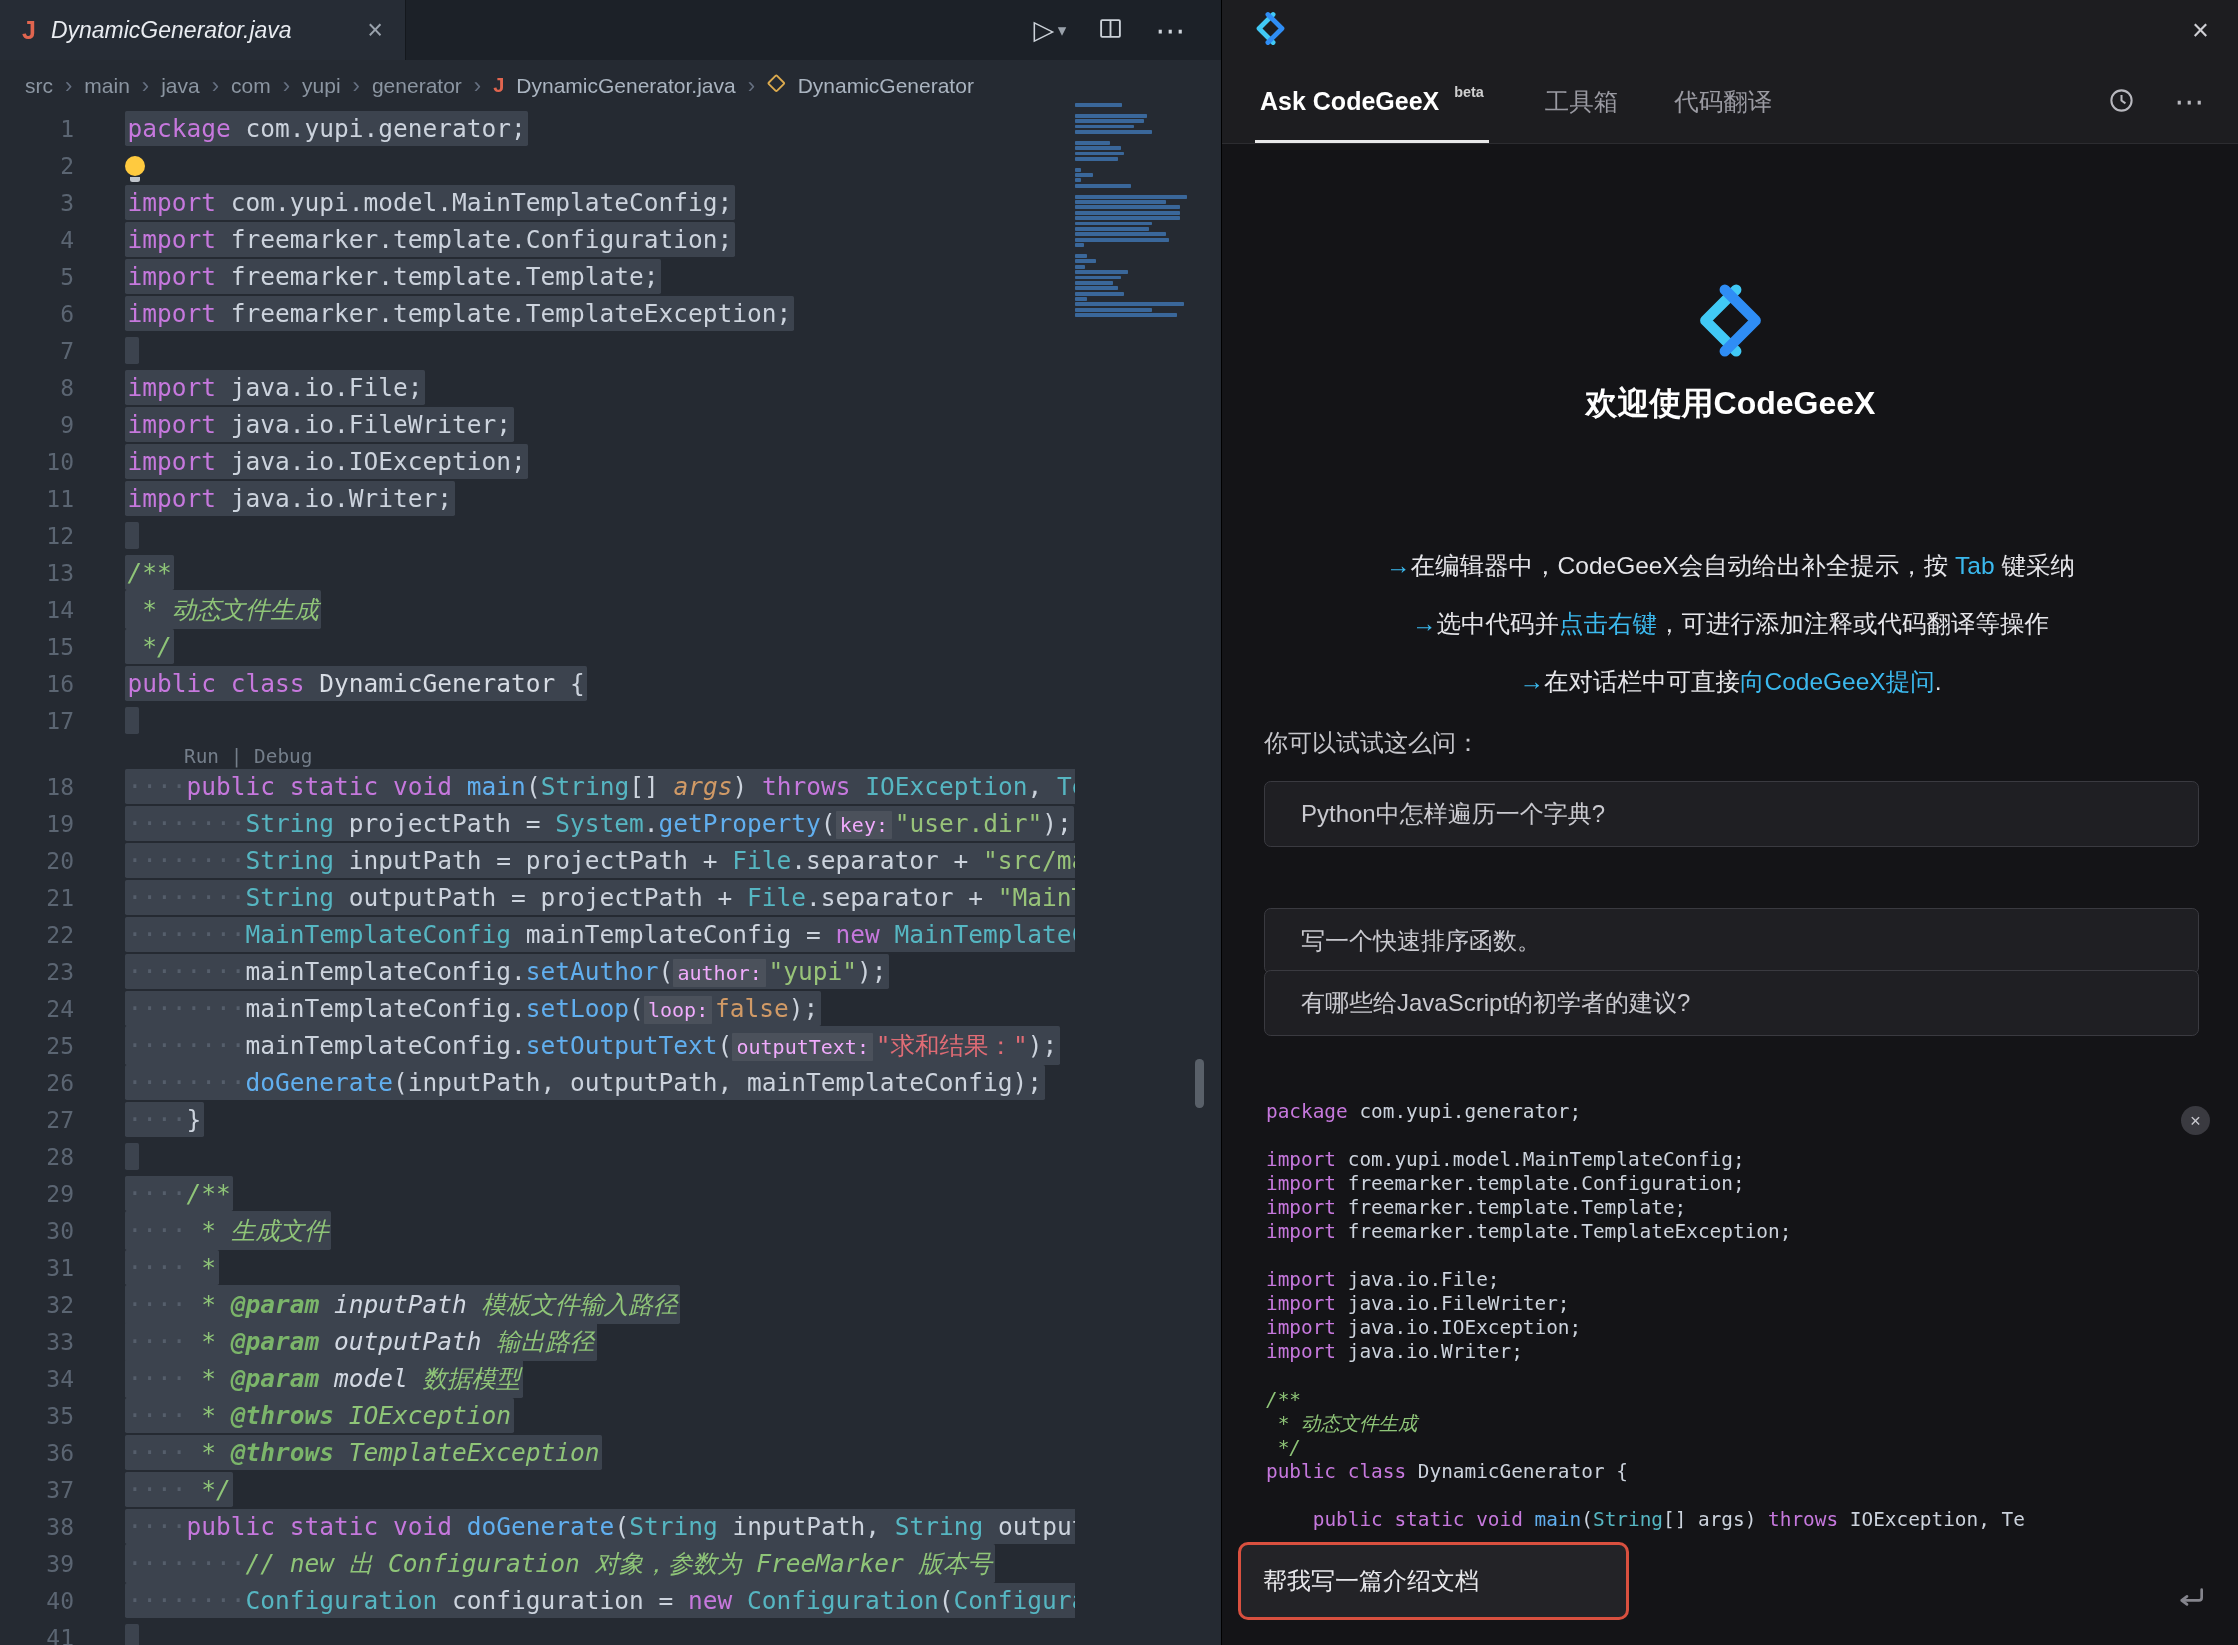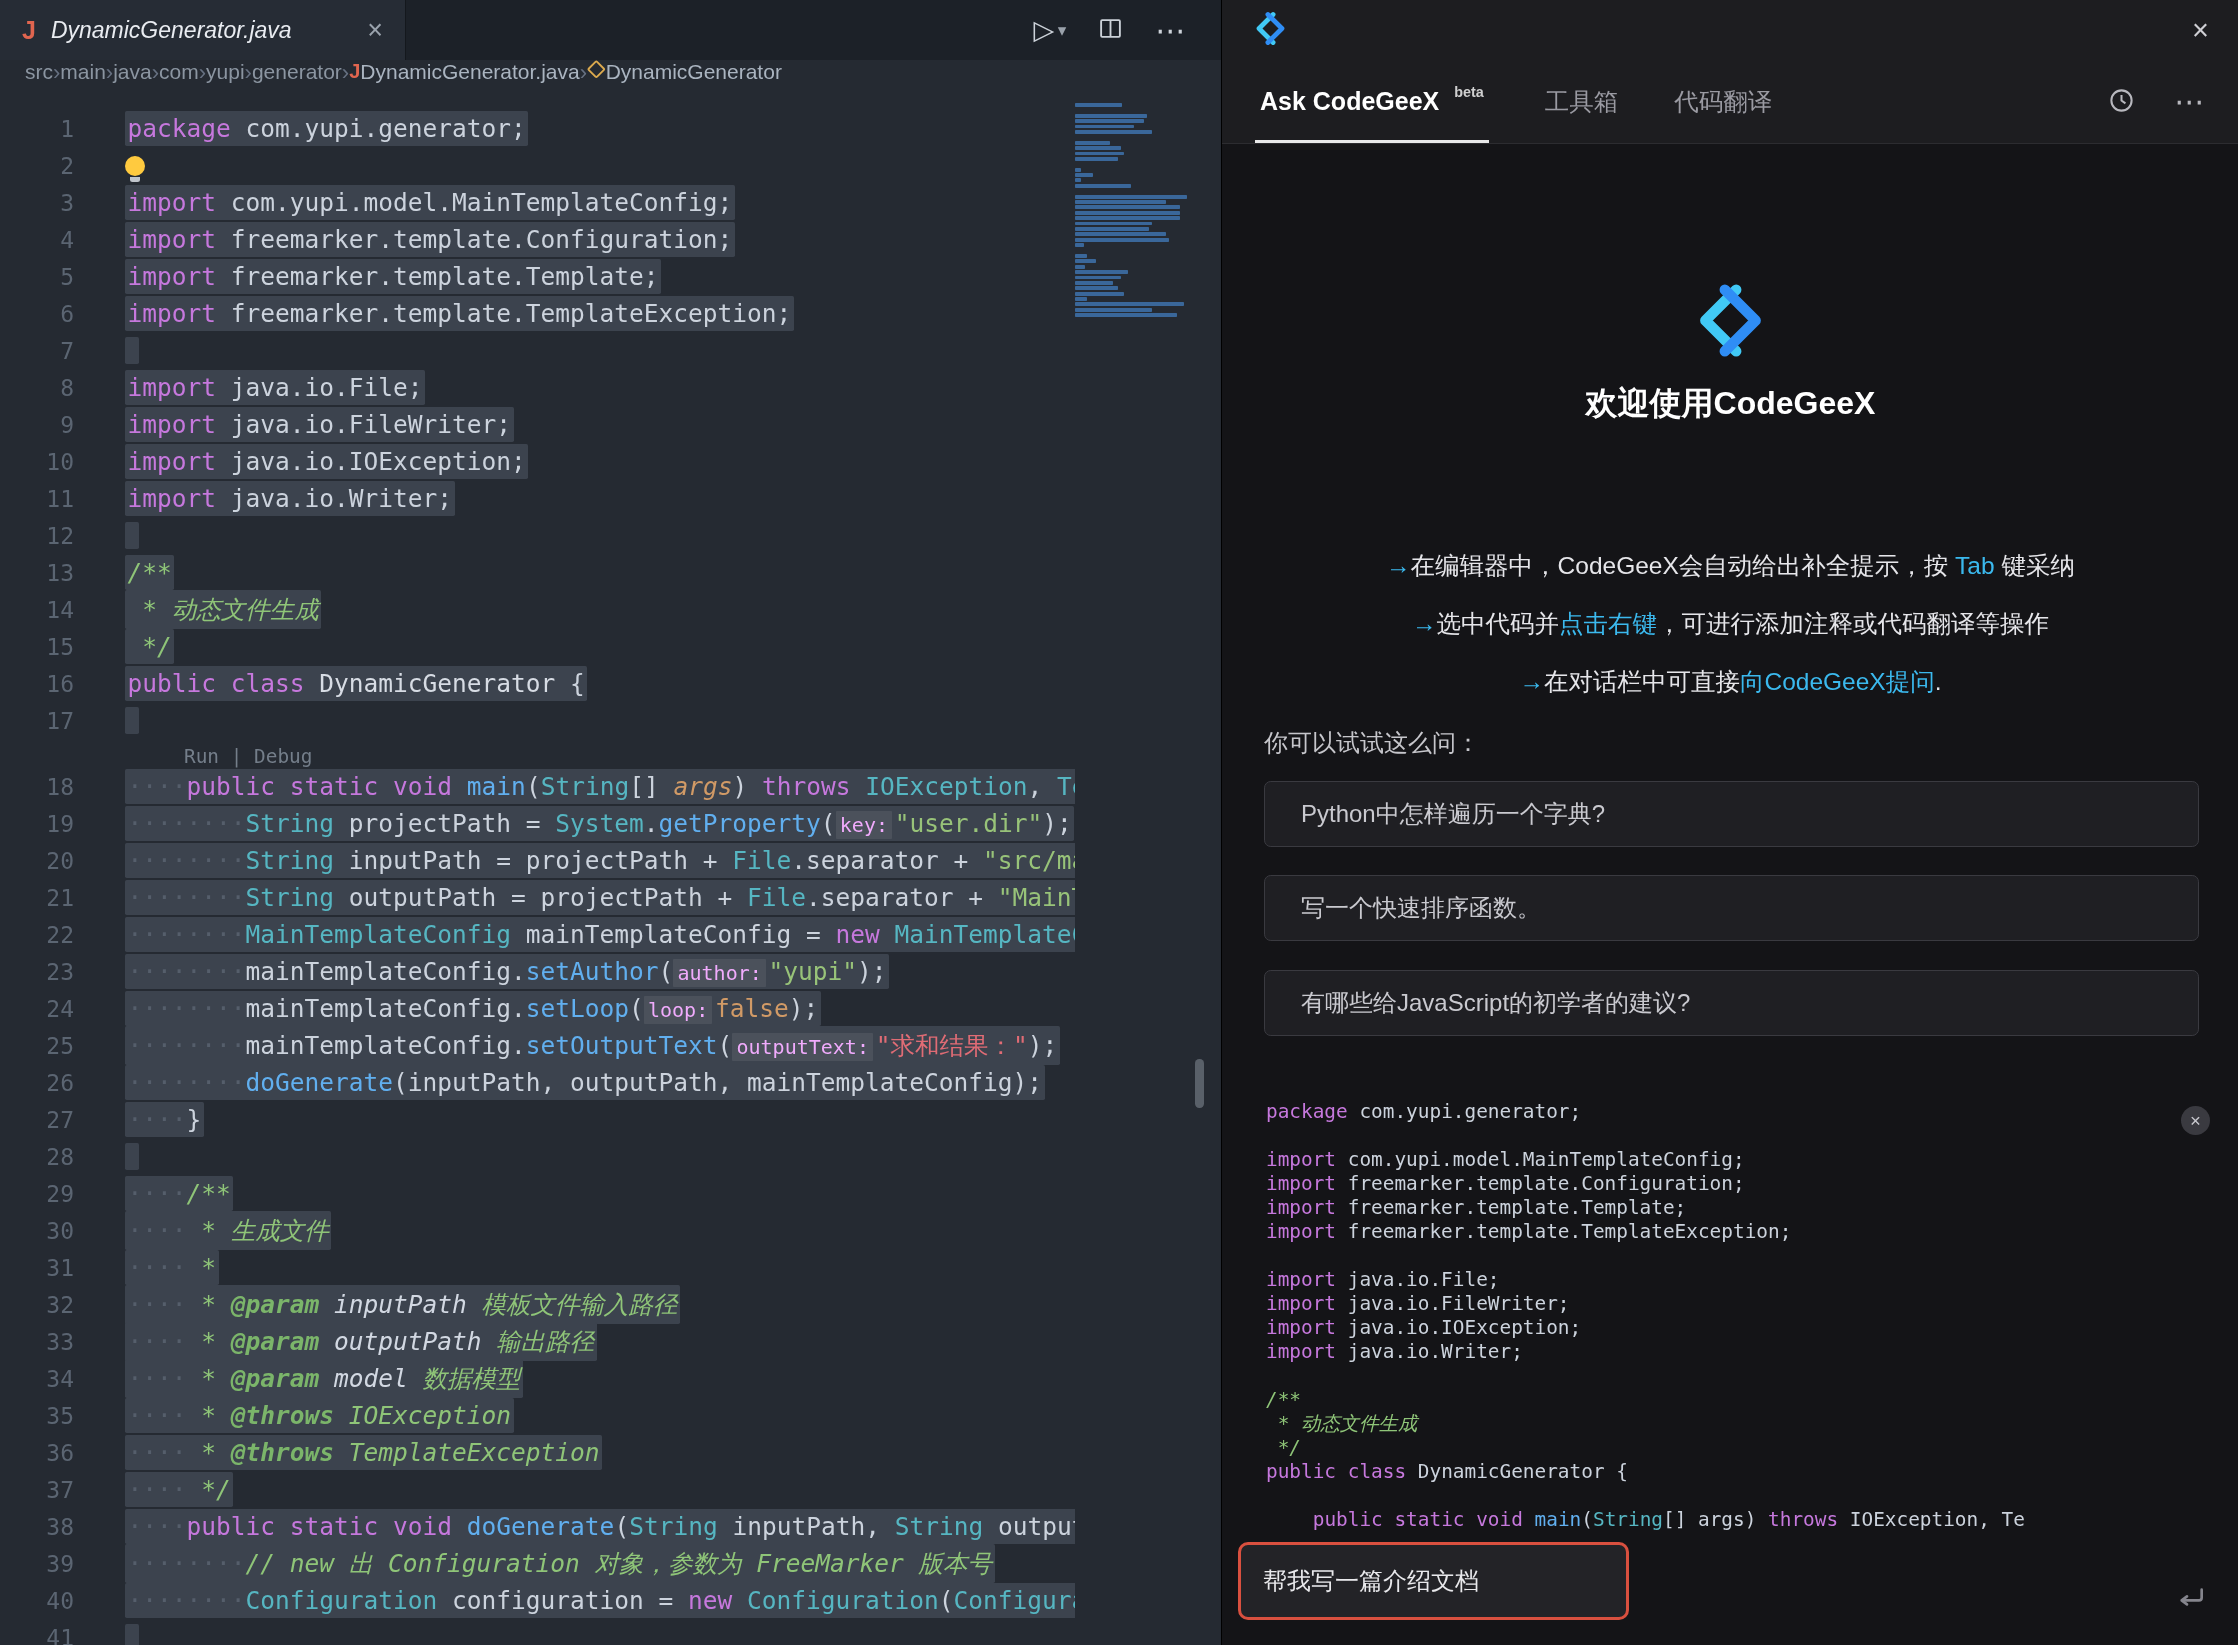--- a/index.html
+++ b/index.html
@@ -13,22 +13,22 @@
   .tab{width:406px;background:#262c35;display:flex;align-items:center;padding:0 22px;gap:15px;border-right:0.8px solid #14181d}
   .java-icon{color:#e0654f;font-weight:bold;font-size:25px}
   .java-icon.sm{font-size:20px}
   .tab-title{font-style:italic;color:#e9ecf1;font-size:23px;flex:1;white-space:nowrap}
   .tab-close{color:#9aa3ad;font-size:27px;line-height:1}
   .actions{margin-left:auto;display:flex;align-items:center;gap:32px;padding-right:34px;color:#ccd2d9}
   .run-wrap{display:flex;align-items:center;gap:3.4px}
   .play{font-size:27px}
   .chev{font-size:17px;color:#9aa2ab}
   .ellipsis{font-size:30px;letter-spacing:1.7px}
-  .breadcrumbs{position:absolute;top:60px;left:0;width:1221px;height:51px;display:flex;
-    padding-left:25px;font-size:21px;color:#8b95a1;background:#252a32;white-space:nowrap}
+  .breadcrumbs{position:absolute;top:60px;left:0;width:1221px;height:51px;display:flex;align-items:center;
+    padding-left:25px;gap:12px;font-size:21px;color:#8b95a1;background:#252a32;white-space:nowrap}
   .bc-sep{color:#667081;font-size:22px}
   .bc-file{color:#aab4c0}
   .bc-sym{color:#aab4c0}
 
   #code-area{position:absolute;top:110px;left:0;width:1075px;height:1535px;overflow:hidden;
     font-family:"DejaVu Sans Mono","DejaVu Sans",monospace;font-size:24.5px;color:#ccd3dd}
   .crow{height:37px;display:flex;align-items:center;white-space:pre}
   .ln{width:74px;text-align:right;color:#5b6572;font-size:23px;flex:none}
   .lctn{margin-left:51px;display:flex;align-items:center}
   .sel{background:#3c434e;padding:3.4px 2.5px;border-radius:1.7px}
@@ -366,17 +366,17 @@
     <div class="input-annotation">
       <span>帮我写一篇介绍文档</span>
     </div>
     <div class="send-icon">
       <svg width="32" height="32" viewBox="0 0 24 24" fill="none" stroke="#85858d" stroke-width="2" stroke-linecap="round" stroke-linejoin="round">
         <path d="M20 5v6a2 2 0 0 1-2 2H6"></path>
           <path d="M9 10l-4 3 4 3"></path>
       </svg>
     </div>
   <div class="sugg" style="top: 781px;">Python中怎样遍历一个字典?</div>
-      <div class="sugg" style="top: 875px;">写一个快速排序函数。</div>
+      <div class="sugg" style="top: 908px;">写一个快速排序函数。</div>
       <div class="sugg" style="top: 970px;">有哪些给JavaScript的初学者的建议?</div>
     </div>
 </div>
 
 
 </body></html>

